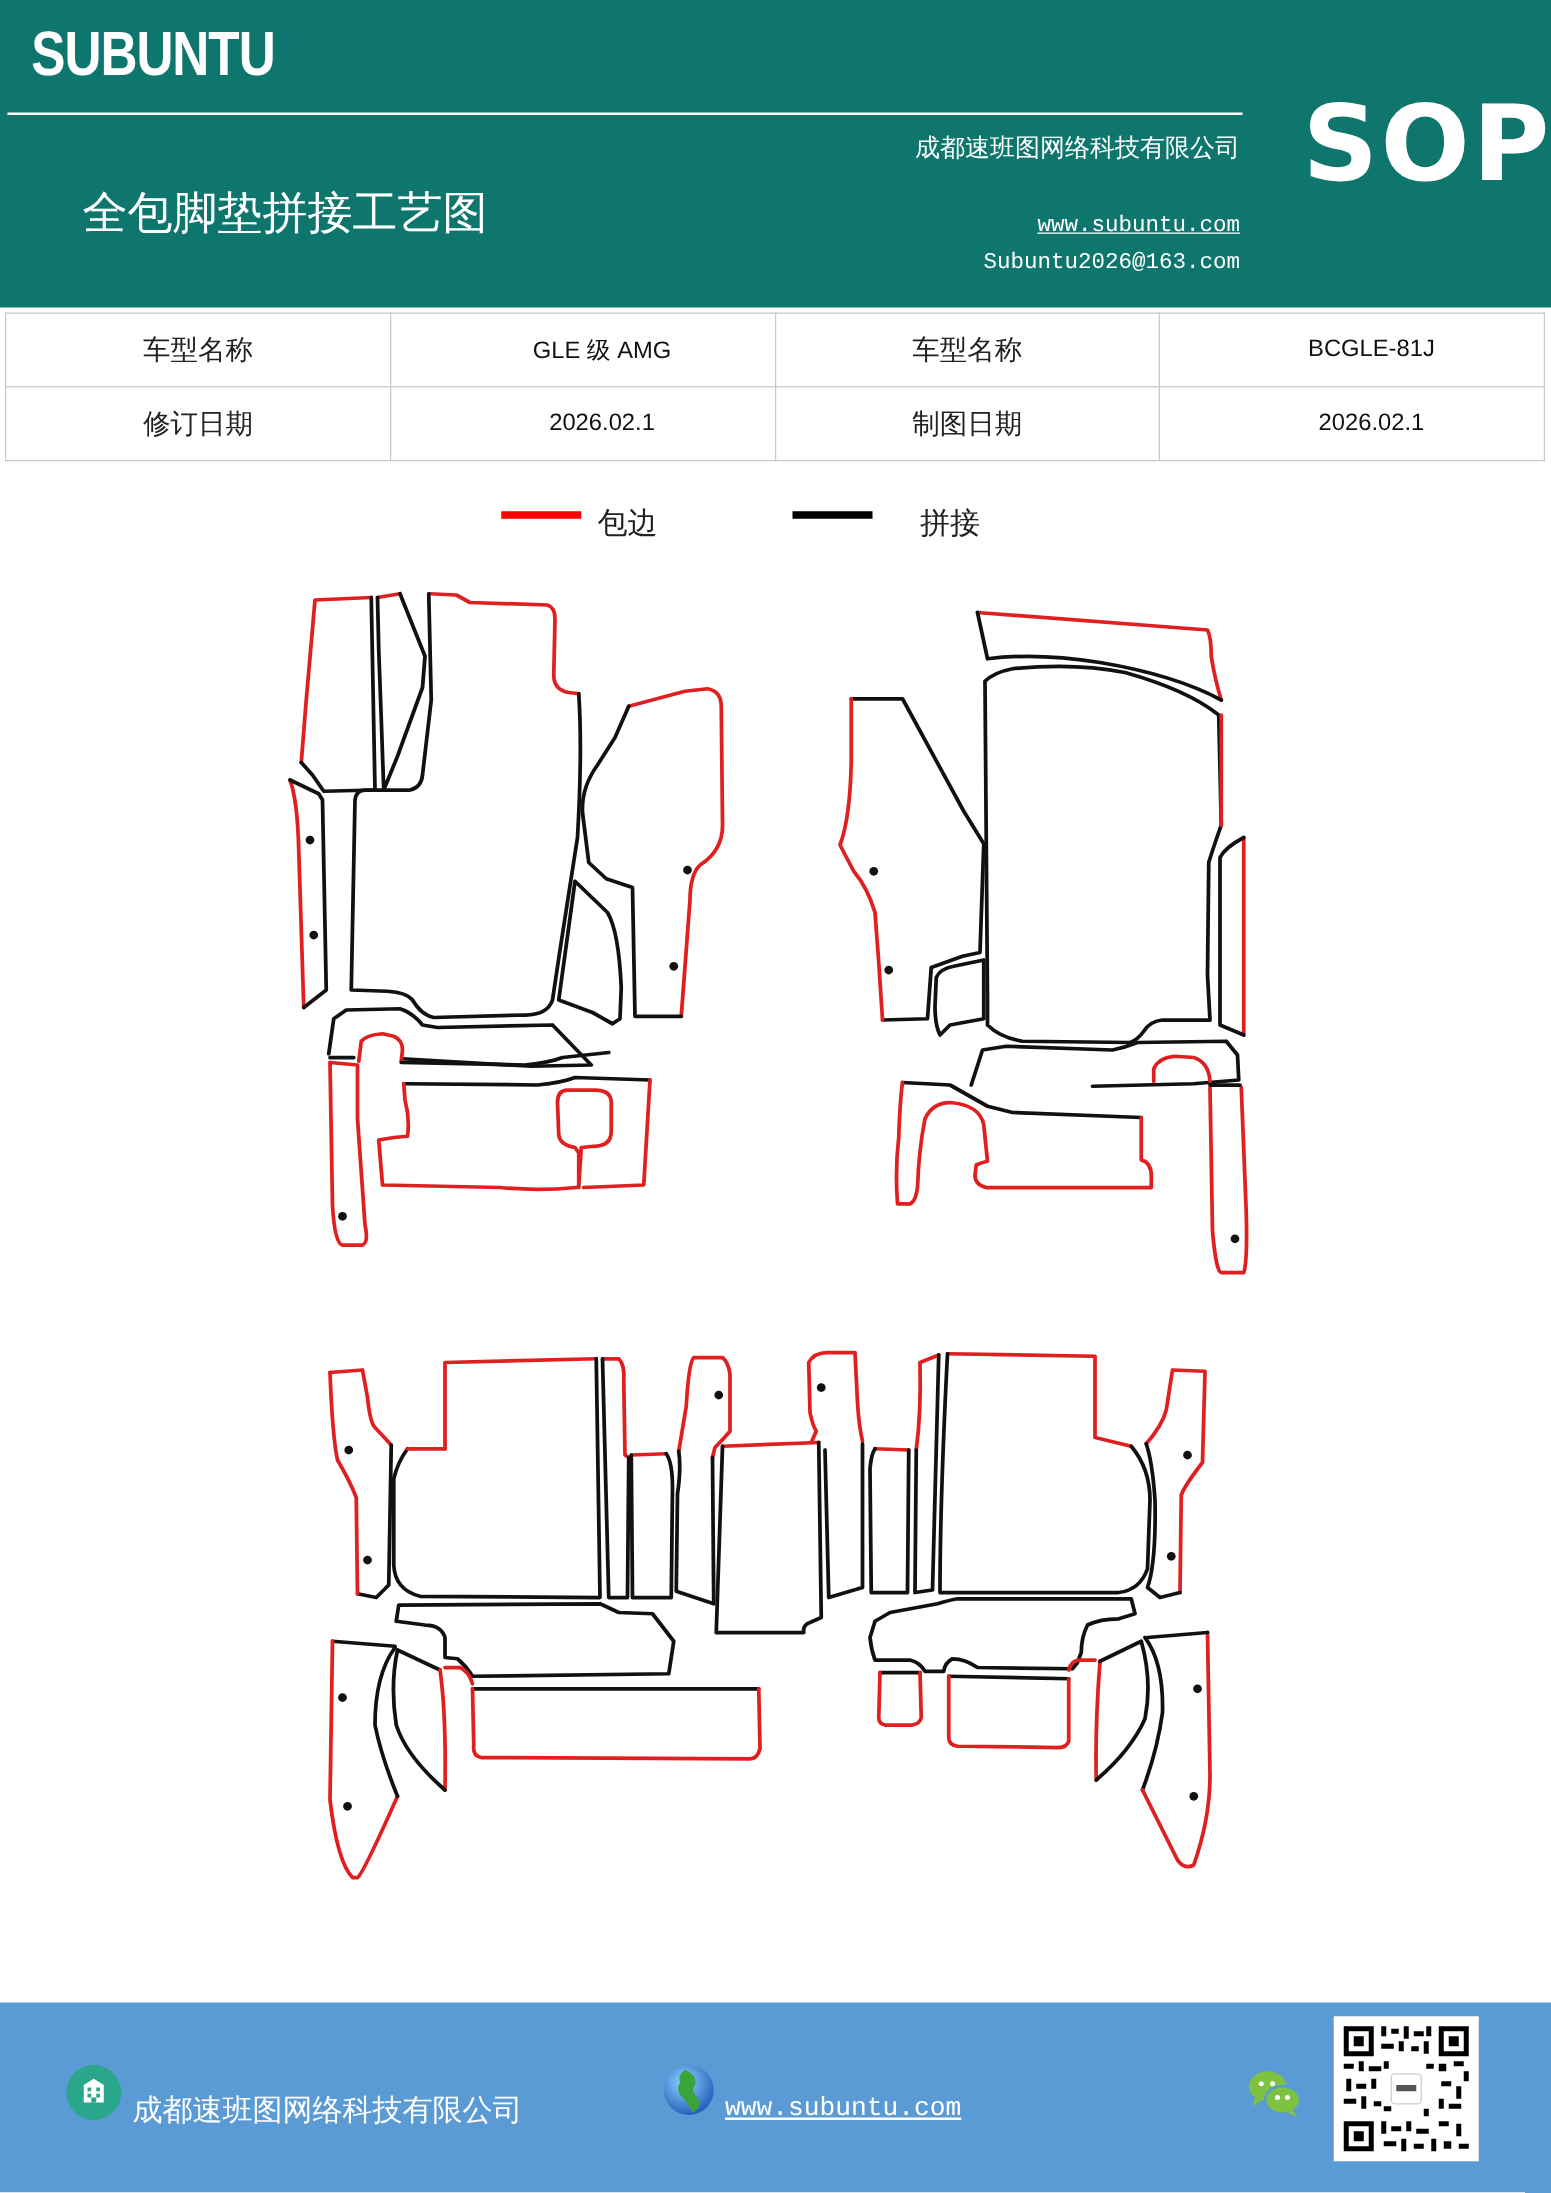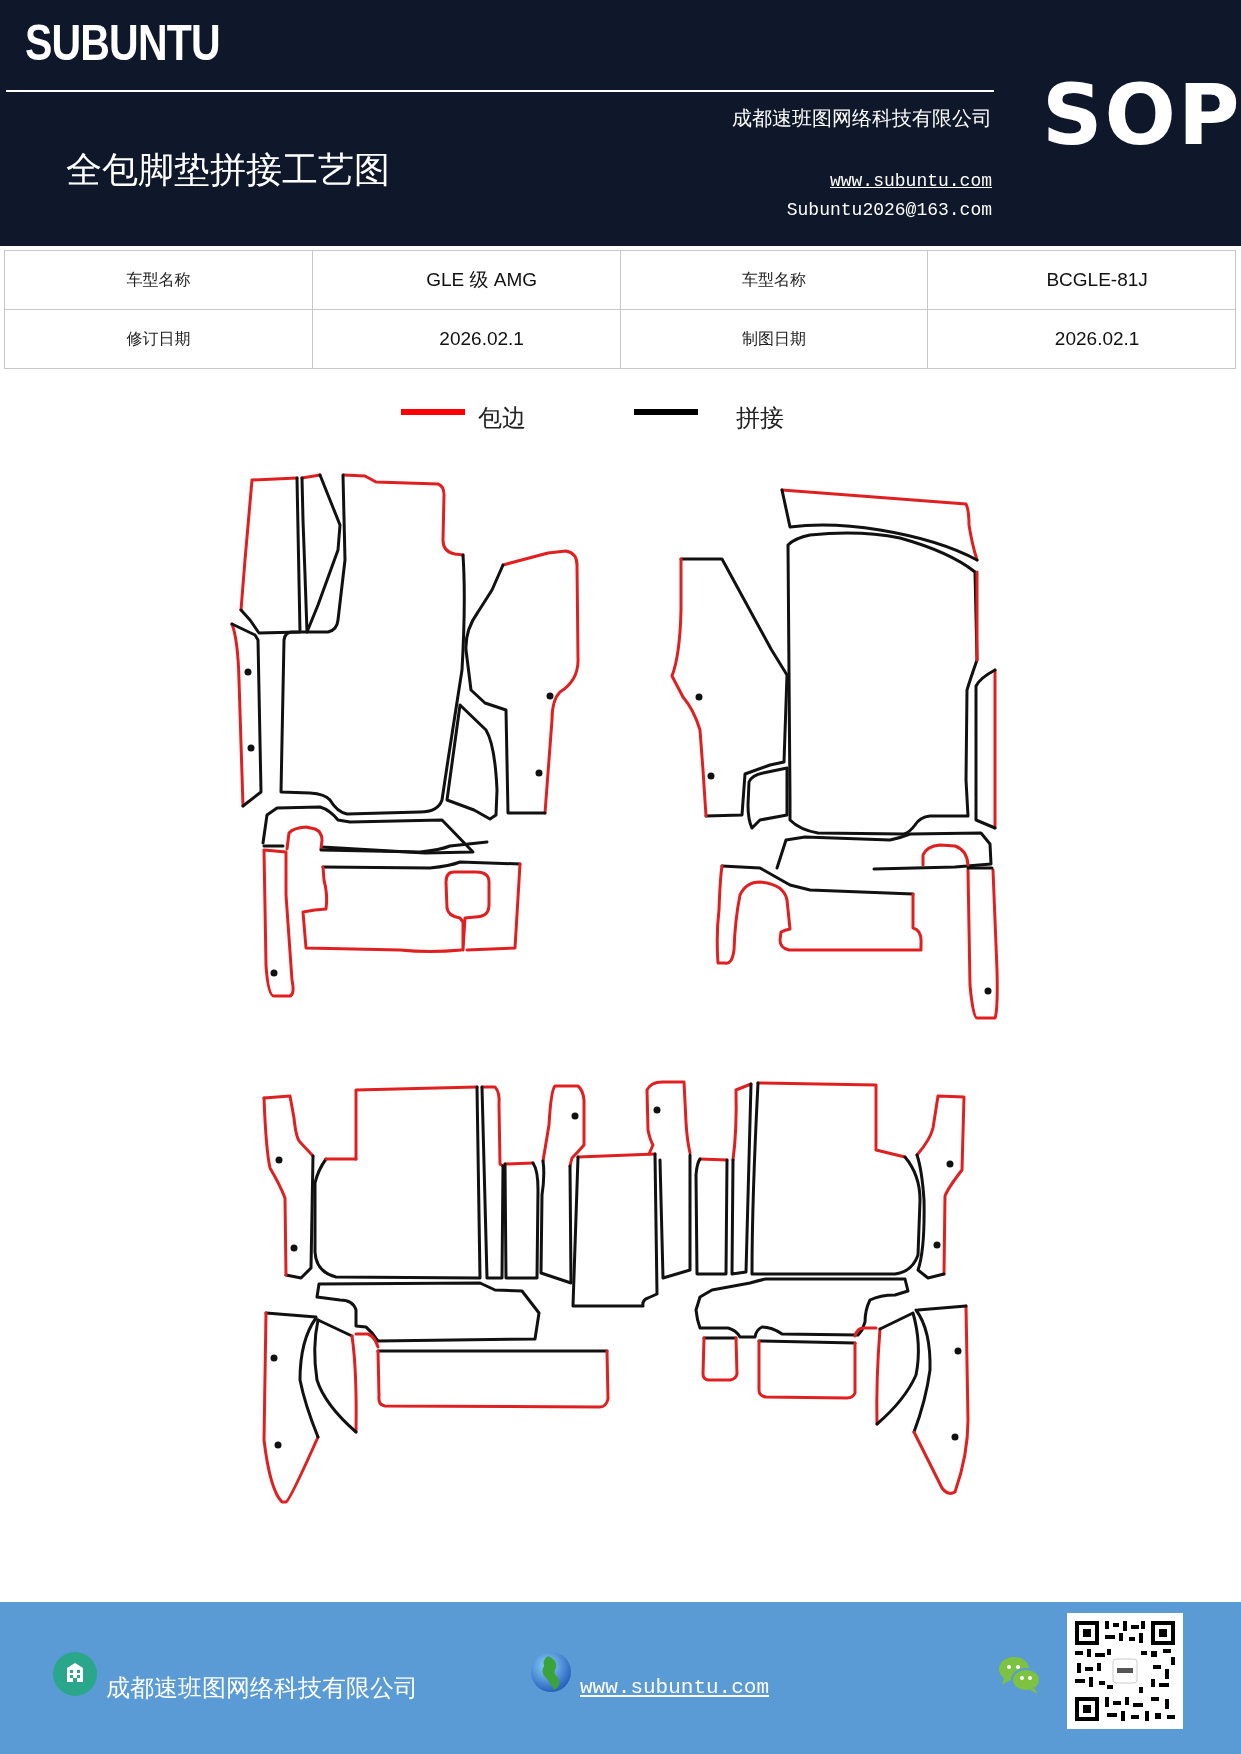--- a/index.html
+++ b/index.html
@@ -1,26 +1,26 @@
 <!DOCTYPE html>
 <html><head>
 <meta charset="utf-8">
 <style>
   html,body{margin:0;padding:0;background:#fff;}
   body{width:1241px;height:1754px;position:relative;overflow:hidden;font-family:"DejaVu Serif",serif;}
-  .header{position:absolute;left:0;top:0;width:1241px;height:246px;background:#0f172a;}
+  .header{position:absolute;left:0;top:0;width:1241px;height:246px;background:#0f766e;}
   .brand{position:absolute;left:25px;top:14px;font-family:"Liberation Sans",sans-serif;font-weight:bold;font-size:50px;color:#fff;letter-spacing:-1px;transform:scaleX(0.82);transform-origin:left top;}
   .hline{position:absolute;left:6px;top:90px;width:988px;height:2px;background:#fff;}
   .title{position:absolute;left:30px;top:146px;font-size:36px;color:#fff;font-family:"DejaVu Serif",serif;margin-left:36px;}
   .company{position:absolute;right:249px;top:105px;font-size:20px;color:#fff;}
   .web{position:absolute;right:249px;top:171px;font-size:18px;color:#fff;font-family:"Liberation Mono",monospace;text-decoration:underline;}
   .mail{position:absolute;right:249px;top:200px;font-size:18px;color:#fff;font-family:"Liberation Mono",monospace;}
   .sop{position:absolute;left:1042px;top:66px;font-family:"DejaVu Sans",sans-serif;font-size:84px;font-weight:bold;color:#fff;letter-spacing:2px;}
   table.info{position:absolute;left:4px;top:250px;width:1232px;border-collapse:collapse;}
-  table.info td{border:1px solid #c8c8c8;height:56px;text-align:center;font-size:16px;color:#222;width:25%;}
+  table.info td{border:1px solid #c8c8c8;height:56px;text-align:center;font-size:22px;color:#222;width:25%;}
   table.info td.v{font-family:"Liberation Sans",sans-serif;font-size:19px;color:#111;padding-left:32px;}
   .legend{position:absolute;top:400px;left:0;width:1241px;height:40px;}
   .lg-line{position:absolute;height:6px;width:64px;top:9px;}
   .lg-text{position:absolute;top:2px;font-size:24px;color:#222;}
   svg.diagram{position:absolute;left:0;top:0;}
   .footer{position:absolute;left:0;top:1602px;width:1241px;height:152px;background:#5b9bd5;}
   .f-icon{position:absolute;}
   .f-company{position:absolute;left:106px;top:70px;font-size:24px;color:#fff;}
   .f-web{position:absolute;left:580px;top:74px;font-size:21px;color:#fff;font-family:"Liberation Mono",monospace;text-decoration:underline;}
   .qr{position:absolute;left:1067px;top:11px;width:116px;height:116px;background:#fff;}

